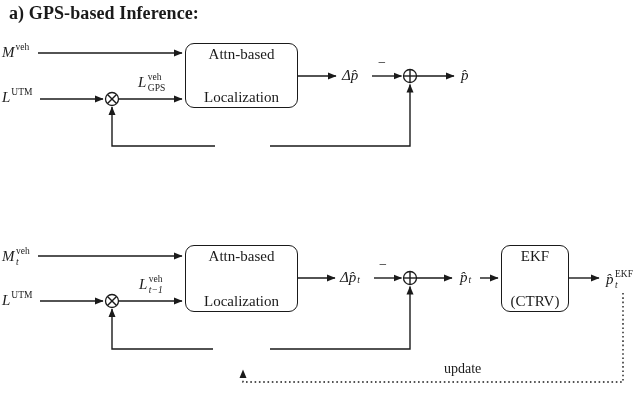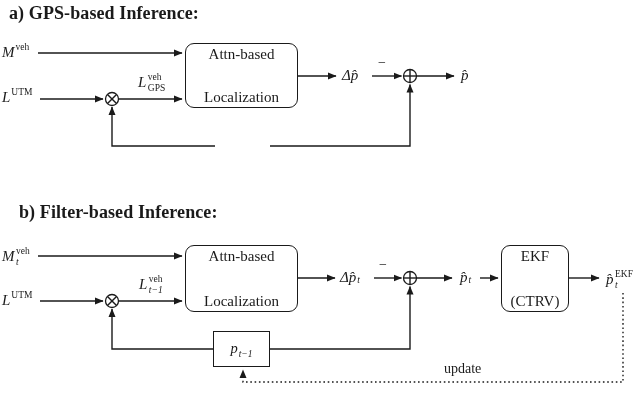--- a/index.html
+++ b/index.html
@@ -130,21 +130,20 @@
     <span class="mi">Δp̂</span>
   </span>
 
   <span class="minus" style="left:378px;top:63px">−</span>
 
   <span class="math" style="left:461px;top:75px">
     <span class="mi">p̂</span>
   </span>
 
 
-  <div class="title" style="left:19px;top:202px">b) Filter-based Inference:</div>
 
   <span class="math" style="left:2px;top:256px">
     <span class="mi">M</span>
     <span class="stack">
       <span class="sp">veh</span>
       <span class="sbr">t</span>
     </span>
   </span>
 
   <span class="math" style="left:2px;top:300px">
@@ -183,21 +182,16 @@
   </div>
 
   <span class="math" style="left:606px;top:279px">
     <span class="mi">p̂</span>
     <span class="stack">
       <span class="sp">EKF</span>
       <span class="sbr">t</span>
     </span>
   </span>
 
-  <div class="box" style="left:213px;top:331px;width:57px;height:36px;font-size:14.5px">
-    <span style="white-space:nowrap">
-      <span class="mi">p</span><span class="sb">t−1</span>
-    </span>
-  </div>
 
   <span class="plain" style="left:444px;top:361px">update</span>
 
 </div>
 
 </body></html>

